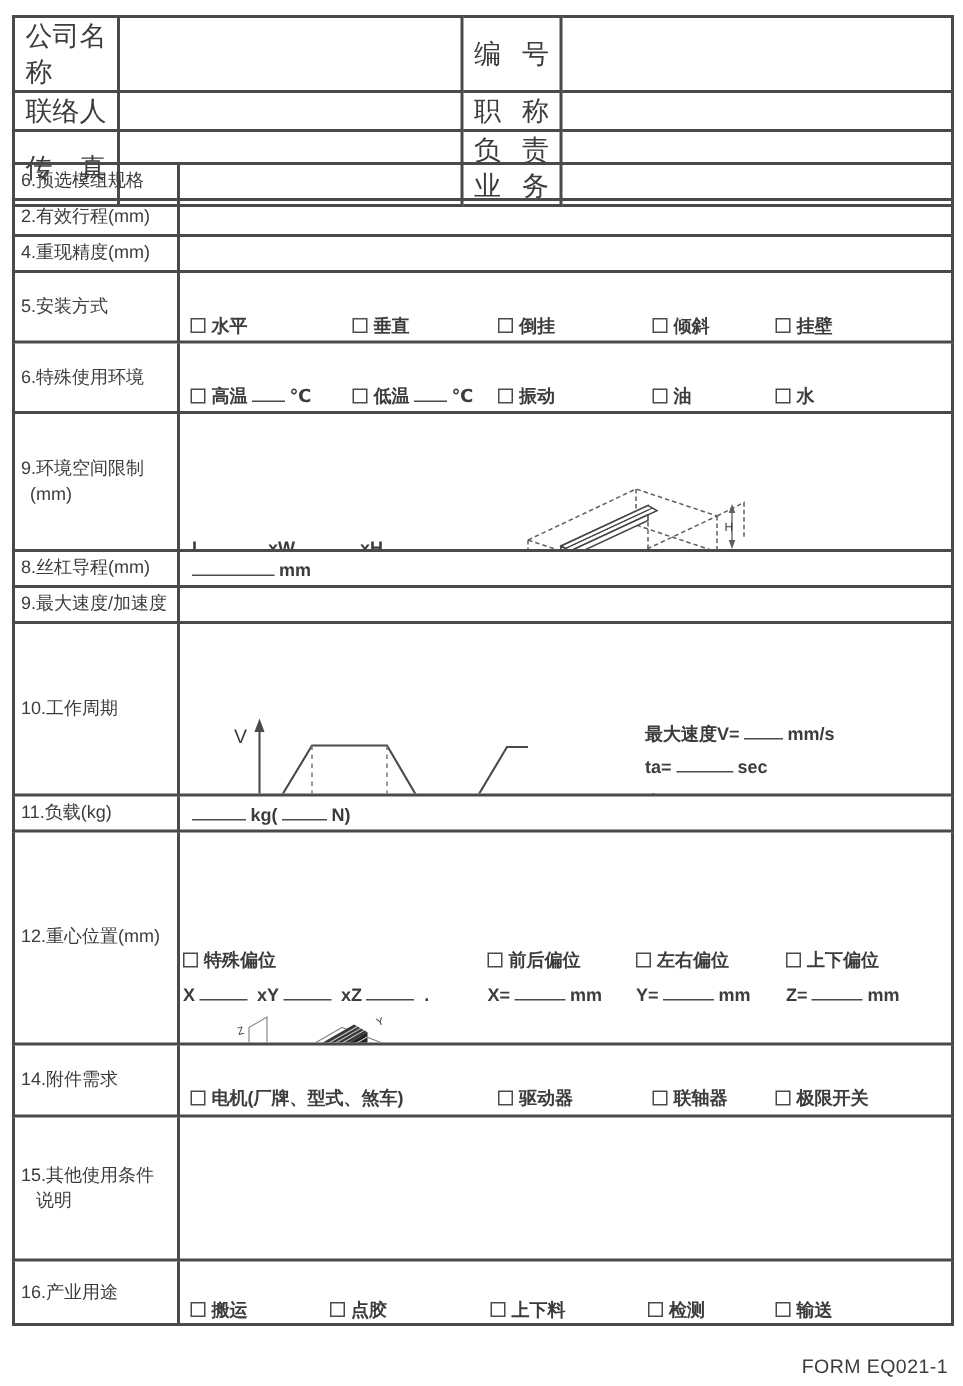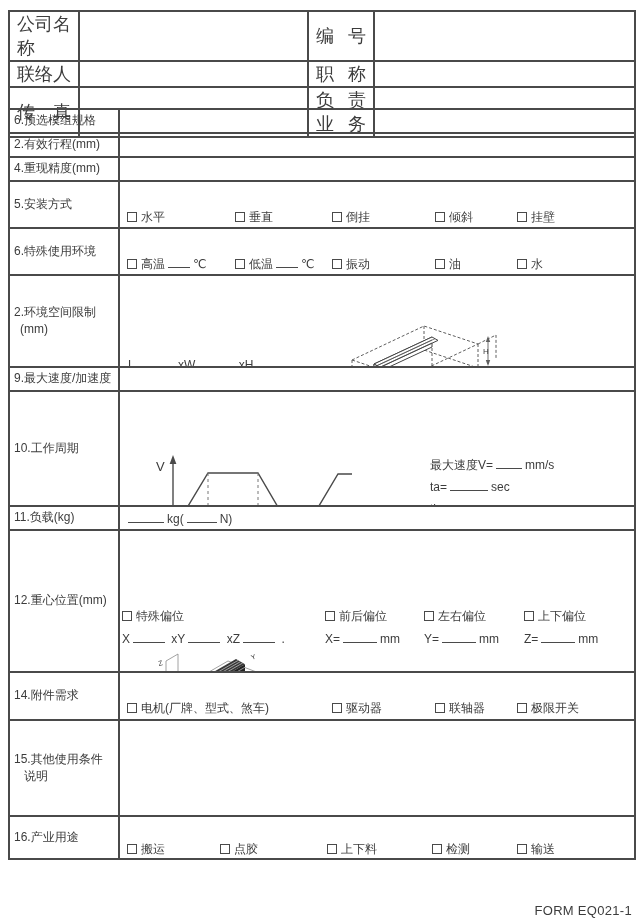--- a/index.html
+++ b/index.html
@@ -15,21 +15,21 @@
   
   #main{position:absolute;left:8px;top:108px;width:626px}
   #main td.lbl{font-size:12px;padding:0 2px 0 4px;line-height:1.45}
   #main td.val{padding:0;font-size:12px}
   #main td.val.sline{padding-left:8px}
   .wrap{position:relative;width:100%;height:100%}
   .line{position:absolute;left:0;width:100%;height:20px;line-height:20px;font-size:12px;white-space:nowrap}
   .opt{position:absolute;top:0;white-space:nowrap}
   .cb{display:inline-block;width:8px;height:8px;border:1.5px solid #4a4a4a;margin-right:4px;vertical-align:-1px}
   i.cb{font-style:normal}
-  b.ot{font-weight:normal}
+  b.ot{font-weight:bold}
   u.bl{display:inline-block;text-decoration:none;border-bottom:1.5px solid #4a4a4a;height:12px;vertical-align:baseline;margin:0 3px}
   .small{font-size:11.5px}
   #footer{position:absolute;right:10px;top:903px;font-size:13px;letter-spacing:.3px}
   svg{display:block}
   .abs{position:absolute}
 </style>
 </head>
 <body>
 
 <table id="contact">
@@ -132,21 +132,21 @@
         <span class="opt" style="left:212px"></span>
         <span class="opt" style="left:315px"></span>
         <span class="opt" style="left:397px"></span>
       </div>
     </div>
         </td>
   </tr>
 
   <tr>
     <td class="lbl" style="height:90px">
-      <div>2.环境空间限制</div>
+      <div>9.环境空间限制</div>
       <div style="padding-left:6px">(mm)</div>
     </td>
     <td class="val">
           <div class="wrap">
       <div class="line" style="top:34px;left:8px">
         <b class="ot">L</b><u class="bl" style="width:34px"></u>
         <b class="ot">xW</b><u class="bl" style="width:34px"></u>
         <b class="ot">xH</b><u class="bl" style="width:34px"></u>
         <b class="ot">.</b>
       </div>
@@ -177,20 +177,24 @@
         <polygon points="4,63.5 9,64.2 6.8,67.8" fill="#5f5f5f"></polygon>
         <polygon points="24,74.5 19,73.8 21.2,70.2" fill="#5f5f5f"></polygon>
         <text x="8" y="82" font-size="8" fill="#3c3c3c">W</text>
         <text x="70" y="61" font-size="8" fill="#3c3c3c" transform="rotate(-20 70 61)">L</text>
         <text x="145" y="32" font-size="8" fill="#3c3c3c">H</text>
       </svg>
     </div>
         </td>
   </tr>
 
+  <tr>
+    <td class="lbl" style="height:22px">8.丝杠导程(mm)</td>
+    <td class="val sline"><u class="bl" style="width:55px;margin-left:0"></u><b class="ot">mm</b></td>
+  </tr>
 
   <tr>
     <td class="lbl" style="height:22px">9.最大速度/加速度</td>
     <td class="val sline"></td>
   </tr>
 
   <tr>
     <td class="lbl" style="height:113px">10.工作周期</td>
     <td class="val">
           <div class="wrap">

